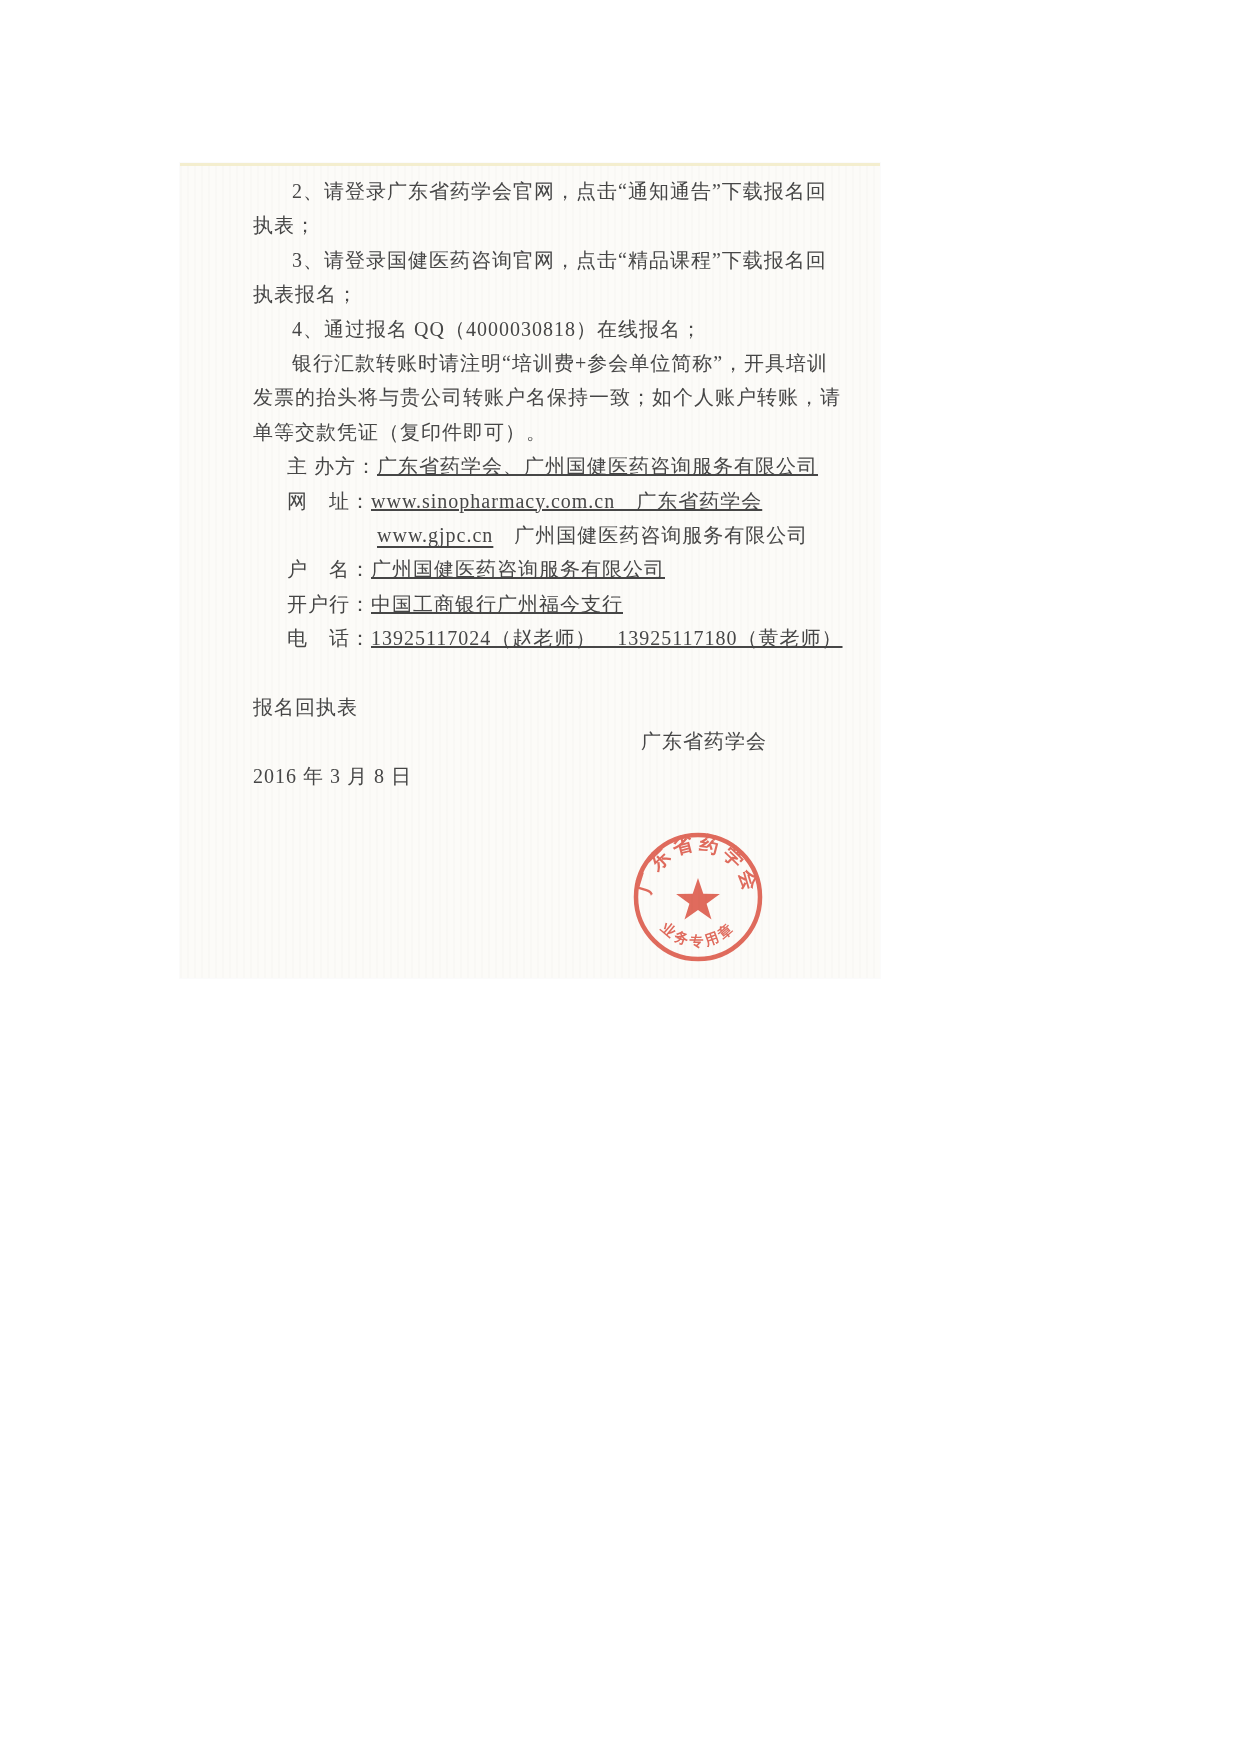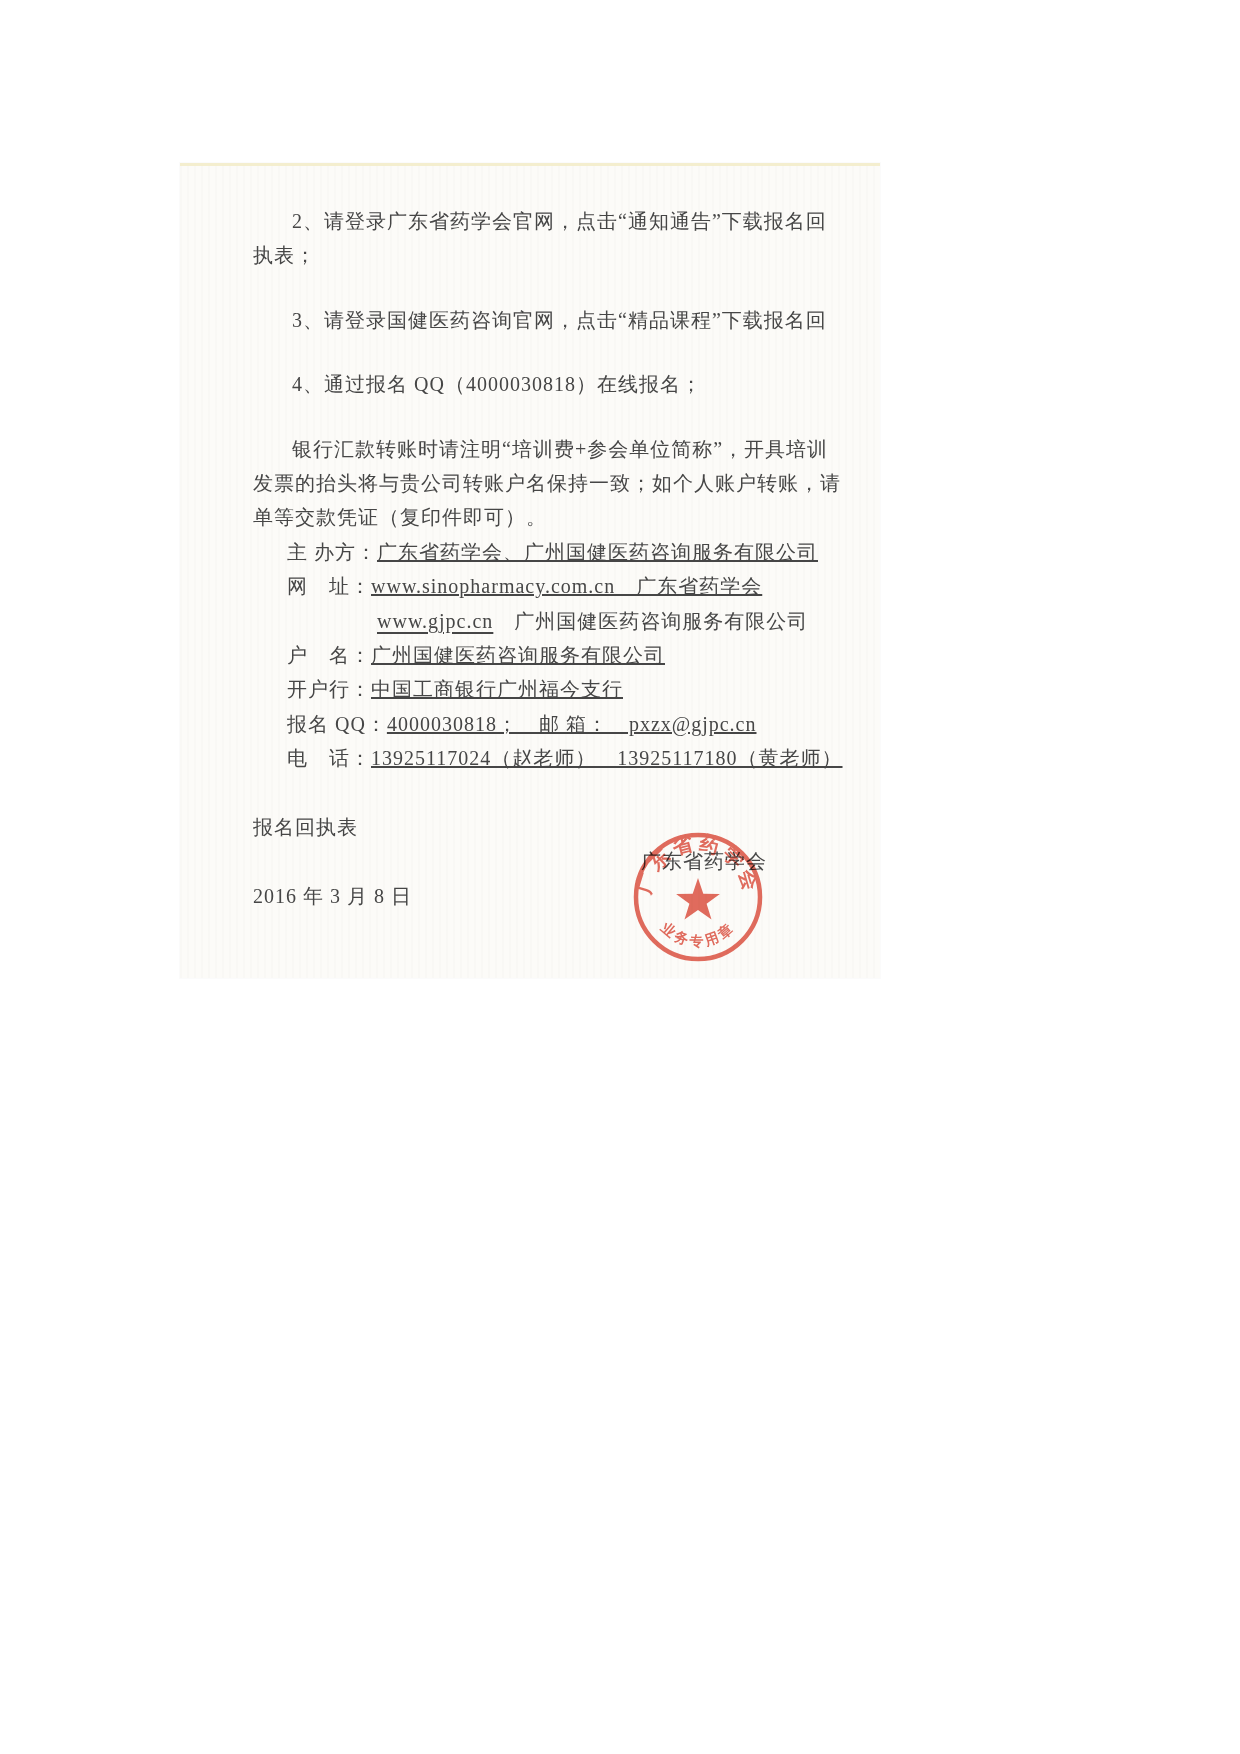--- a/index.html
+++ b/index.html
@@ -15,21 +15,21 @@
   }
   .scan-topline {
     position:absolute; left:0; top:0; width:100%; height:3px;
     background:#f3ecca; opacity:.9;
   }
   .content {
     position:absolute; left:73px; top:11px; width:586px;
     color:#464646; font-size:20px; letter-spacing:1px;
   }
   .line { height:34.4px; line-height:34.4px; white-space:nowrap; }
-  .indent { padding-left:39px;margin-top:30px; }
+  .indent { padding-left:39px; }
   .contact { padding-left:34px;text-decoration:underline; }
   .url-offset { padding-left:124px; }
   .label { display:inline-block; }
   .underline { text-decoration:underline; text-underline-offset:4px; }
   .gap { height:34.4px; }
   .sig-org  { text-align:right; padding-right:72px; }
   .sig-date { text-align:left; padding-right:62px; }
   .stamp {
     position:absolute; left:438px; top:654px; width:160px; height:160px;
     mix-blend-mode:multiply; opacity:.82;
@@ -40,42 +40,40 @@
 <body>
 
 <div class="page">
   <div class="scan">
     <div class="scan-topline"></div>
 
     <div class="content">
       <div class="line indent">2、请登录广东省药学会官网，点击“通知通告”下载报名回</div>
       <div class="line">执表；</div>
       <div class="line indent">3、请登录国健医药咨询官网，点击“精品课程”下载报名回</div>
+      <div class="line">执表报名；</div>
       <div class="line indent">4、通过报名 QQ（4000030818）在线报名；</div>
       <div class="line indent">银行汇款转账时请注明“培训费+参会单位简称”，开具培训</div>
       <div class="line">发票的抬头将与贵公司转账户名保持一致；如个人账户转账，请</div>
       <div class="line">单等交款凭证（复印件即可）。</div>
 
       <div class="line contact">
         <span class="label">主 办方：</span><span>广东省药学会、广州国健医药咨询服务有限公司</span>
       </div>
       <div class="line contact">
         <span class="label">网　址：</span><span>www.sinopharmacy.com.cn　广东省药学会</span>
       </div>
       <div class="line url-offset">
         <span class="underline">www.gjpc.cn</span><span>　广州国健医药咨询服务有限公司</span>
       </div>
       <div class="line contact">
         <span class="label">户　名：</span><span>广州国健医药咨询服务有限公司</span>
       </div>
       <div class="line contact">
         <span class="label">开户行：</span><span>中国工商银行广州福今支行</span>
-      </div>
-      <div class="line contact">
-        <span class="label">报名 QQ：</span><span>4000030818；　邮 箱：　pxzx@gjpc.cn</span>
       </div>
       <div class="line contact">
         <span class="label">电　话：</span><span>13925117024（赵老师）　13925117180（黄老师）</span>
       </div>
 
       <div class="gap"></div>
 
       <div class="line">报名回执表</div>
 
       <div class="line sig-org">广东省药学会</div>

